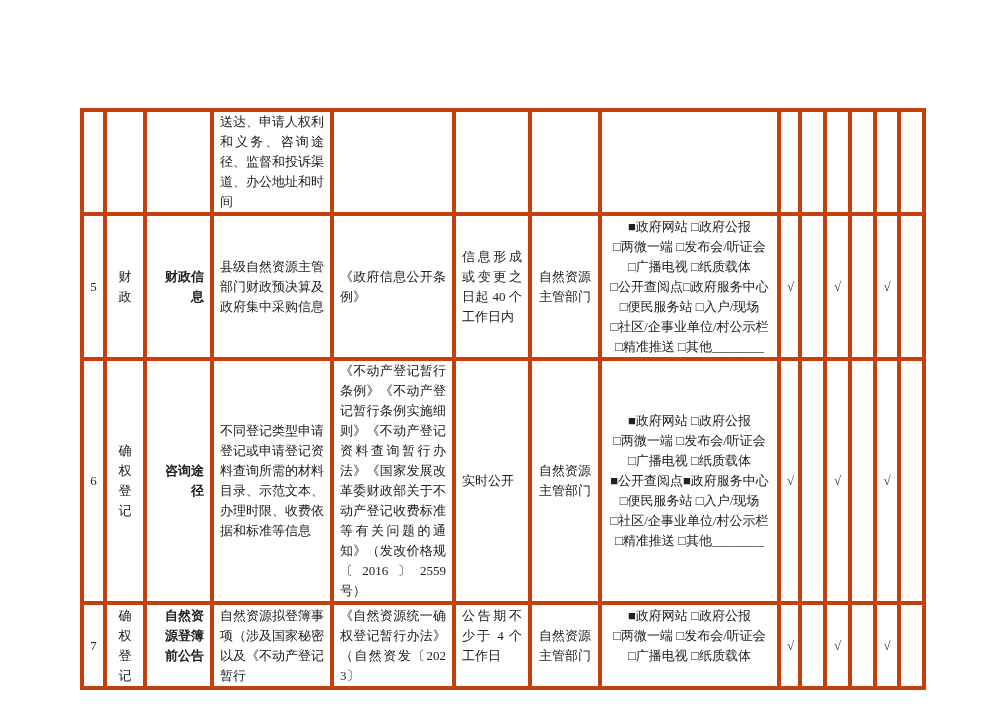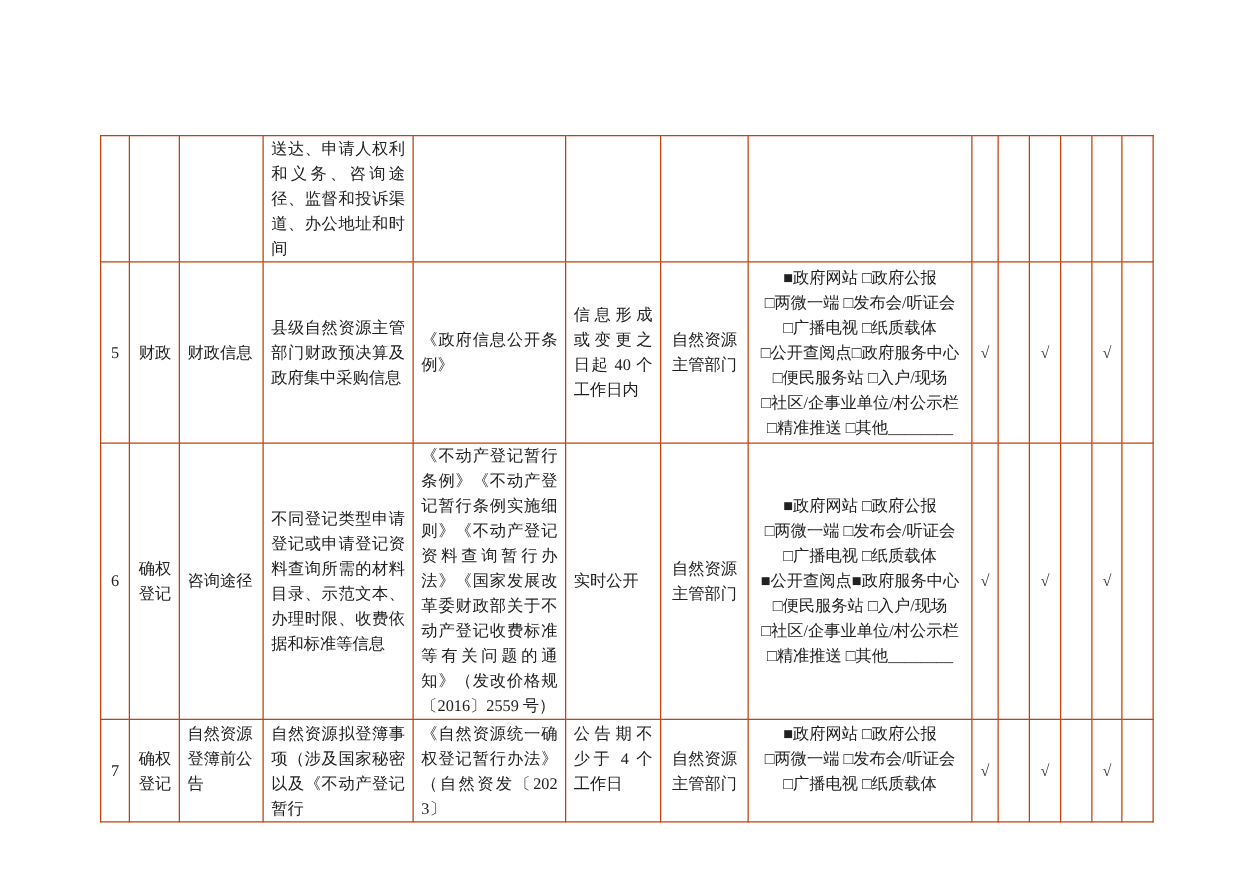--- a/index.html
+++ b/index.html
@@ -16,31 +16,31 @@
     top: 108px;
     width: 842px;
   }
   table.doc-table {
     border-collapse: collapse;
     table-layout: fixed;
     width: 842px;
     color: #212121;
   }
   table.doc-table td {
-    border: 1px solid #c2410c;
+    border: 4px solid #c2410c;
     font-size: 13px;
     line-height: 20px;
     vertical-align: middle;
     padding: 0 6px;
     overflow: hidden;
     word-break: break-all;
   }
   td.c-id      { text-align: center; padding: 0 2px; }
-  td.c-cat     { text-align: right; padding: 0 3px; }
-  td.c-sub     { text-align: left;   padding: 0 6px; }
+  td.c-cat     { text-align: center; padding: 0 3px; }
+  td.c-sub     { text-align: right;   padding: 0 6px; font-weight: bold; }
   td.c-content { text-align: justify; text-justify: inter-ideograph; padding: 0 5px; }
   td.c-basis   { text-align: justify; text-justify: inter-ideograph; padding: 0 4px; margin-left: 24px; }
   td.c-time    { text-align: justify; text-justify: inter-ideograph; padding: 0 5px; }
   td.c-dept    { text-align: center; padding: 0 5px; }
   td.c-channels{ text-align: center;   padding: 0 7px; white-space: nowrap; }
   td.c-check   { text-align: center; padding: 0; font-size: 12px; color: #333; }
   .lh-tight    { line-height: 18.3px; }
   .lh-cont     { line-height: 18px; }
   .va-top      { vertical-align: top !important; padding-top: 1px !important; }
   .channel-line { line-height: 20px; }

